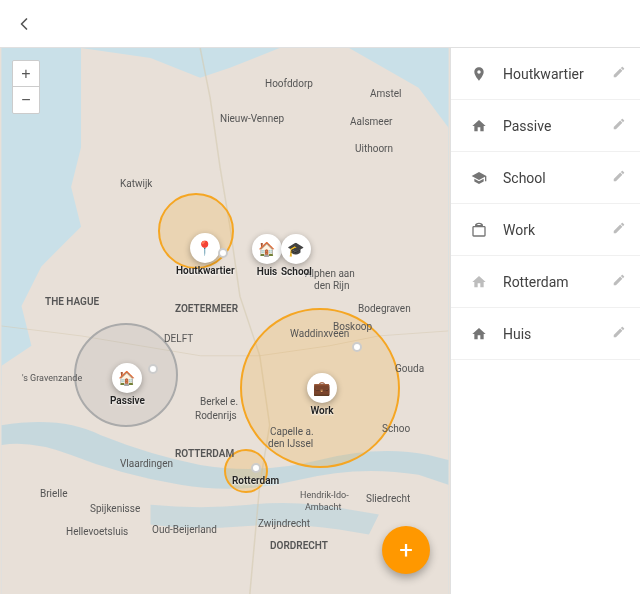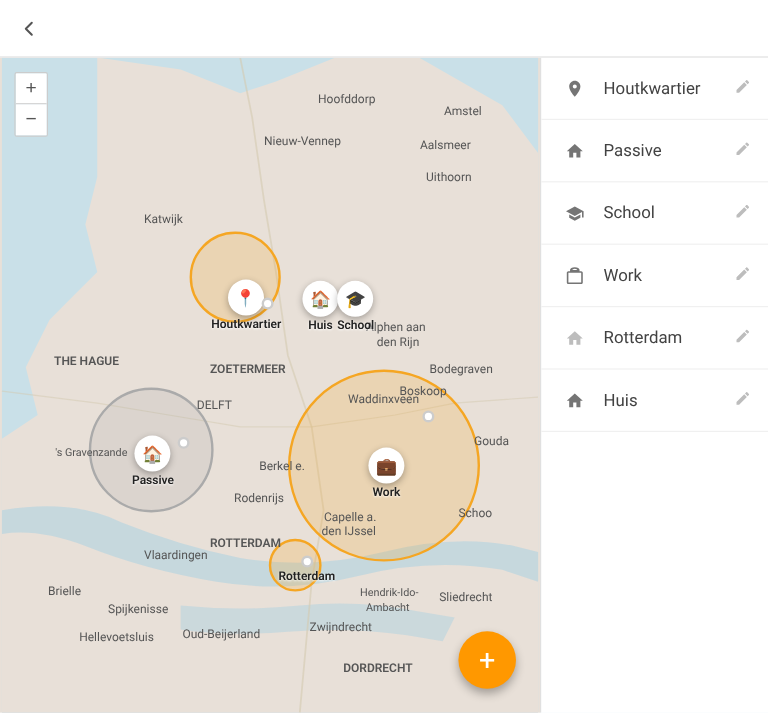--- a/index.html
+++ b/index.html
@@ -136,37 +136,37 @@
     <div style="position:absolute;left:120px;top:130px;font-size:10px;color:#555;pointer-events:none;">Katwijk</div>
     <div style="position:absolute;left:305px;top:220px;font-size:10px;color:#555;pointer-events:none;">Alphen aan</div>
     <div style="position:absolute;left:314px;top:232px;font-size:10px;color:#555;pointer-events:none;">den Rijn</div>
     <div style="position:absolute;left:45px;top:248px;font-size:10px;color:#555;font-weight:600;pointer-events:none;">THE HAGUE</div>
     <div style="position:absolute;left:175px;top:255px;font-size:10px;color:#555;font-weight:600;pointer-events:none;">ZOETERMEER</div>
     <div style="position:absolute;left:358px;top:255px;font-size:10px;color:#555;pointer-events:none;">Bodegraven</div>
     <div style="position:absolute;left:290px;top:280px;font-size:10px;color:#555;pointer-events:none;">Waddinxveen</div>
     <div style="position:absolute;left:120px;top:285px;font-size:10px;color:#555;font-weight:400;pointer-events:none;margin-left:44px;">DELFT</div>
     <div style="position:absolute;left:333px;top:273px;font-size:10px;color:#555;pointer-events:none;">Boskoop</div>
     <div style="position:absolute;left:375px;top:315px;font-size:10px;color:#555;pointer-events:none;margin-left:20px;">Gouda</div>
-    <div style="position:absolute;left:200px;top:336px;font-size:10px;color:#555;pointer-events:none;margin-left:16px;">Berkel e.</div>
+    <div style="position:absolute;left:200px;top:348px;font-size:10px;color:#555;pointer-events:none;">Berkel e.</div>
     <div style="position:absolute;left:195px;top:362px;font-size:10px;color:#555;pointer-events:none;">Rodenrijs</div>
     <div style="position:absolute;left:270px;top:378px;font-size:10px;color:#555;pointer-events:none;">Capelle a.</div>
     <div style="position:absolute;left:268px;top:390px;font-size:10px;color:#555;pointer-events:none;">den IJssel</div>
     <div style="position:absolute;left:175px;top:400px;font-size:10px;color:#555;font-weight:600;pointer-events:none;">ROTTERDAM</div>
-    <div style="position:absolute;left:22px;top:325px;font-size:9px;color:#555;pointer-events:none;margin-left:24px;">'s Gravenzande</div>
+    <div style="position:absolute;left:22px;top:325px;font-size:9px;color:#555;pointer-events:none;">'s Gravenzande</div>
     <div style="position:absolute;left:120px;top:410px;font-size:10px;color:#555;pointer-events:none;">Vlaardingen</div>
     <div style="position:absolute;left:40px;top:440px;font-size:10px;color:#555;pointer-events:none;">Brielle</div>
     <div style="position:absolute;left:382px;top:375px;font-size:10px;color:#555;pointer-events:none;">Schoo</div>
     <div style="position:absolute;left:90px;top:455px;font-size:10px;color:#555;pointer-events:none;">Spijkenisse</div>
     <div style="position:absolute;left:300px;top:442px;font-size:9px;color:#555;pointer-events:none;">Hendrik-Ido-</div>
     <div style="position:absolute;left:305px;top:454px;font-size:9px;color:#555;pointer-events:none;">Ambacht</div>
     <div style="position:absolute;left:366px;top:445px;font-size:10px;color:#555;pointer-events:none;">Sliedrecht</div>
     <div style="position:absolute;left:152px;top:476px;font-size:10px;color:#555;pointer-events:none;">Oud-Beijerland</div>
     <div style="position:absolute;left:258px;top:470px;font-size:10px;color:#555;pointer-events:none;">Zwijndrecht</div>
     <div style="position:absolute;left:25px;top:478px;font-size:10px;color:#555;pointer-events:none;padding-left:41px;">Hellevoetsluis</div>
-    <div style="position:absolute;left:270px;top:504px;font-size:10px;color:#555;font-weight:600;pointer-events:none;margin-left:16px;">DORDRECHT</div>
+    <div style="position:absolute;left:270px;top:492px;font-size:10px;color:#555;font-weight:600;pointer-events:none;">DORDRECHT</div>
 
     <div style="position:absolute;left:176px;top:185px;display:flex;flex-direction:column;align-items:center;">
       <div style="width:30px;height:30px;border-radius:50%;background:#fff;display:flex;align-items:center;justify-content:center;box-shadow:0 2px 6px rgba(0,0,0,0.3);font-size:14px;">📍</div>
       <div style="font-size:10px;font-weight:600;color:#222;margin-top:2px;text-shadow:0 1px 2px #fff;">Houtkwartier</div>
     </div>
 
     <div style="position:absolute;left:218px;top:200px;width:10px;height:10px;border-radius:50%;background:#fff;border:2px solid #ccc;"></div>
 
     <div style="position:absolute;left:252px;top:186px;display:flex;flex-direction:column;align-items:center;">
       <div style="width:30px;height:30px;border-radius:50%;background:#fff;display:flex;align-items:center;justify-content:center;box-shadow:0 2px 6px rgba(0,0,0,0.3);font-size:14px;">🏠</div>

